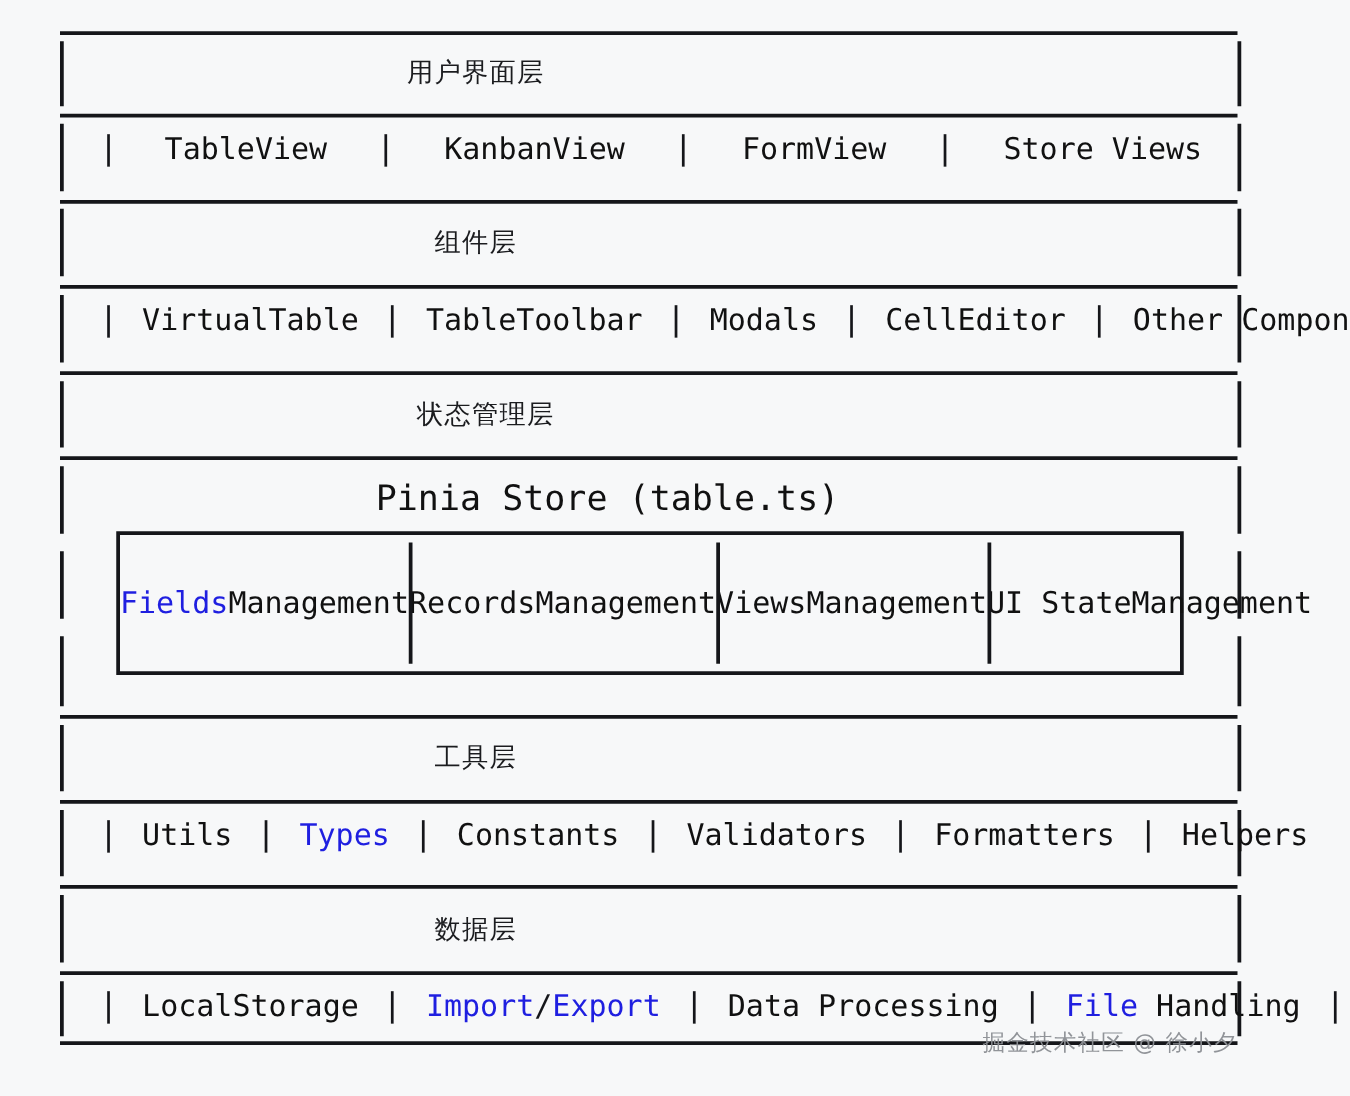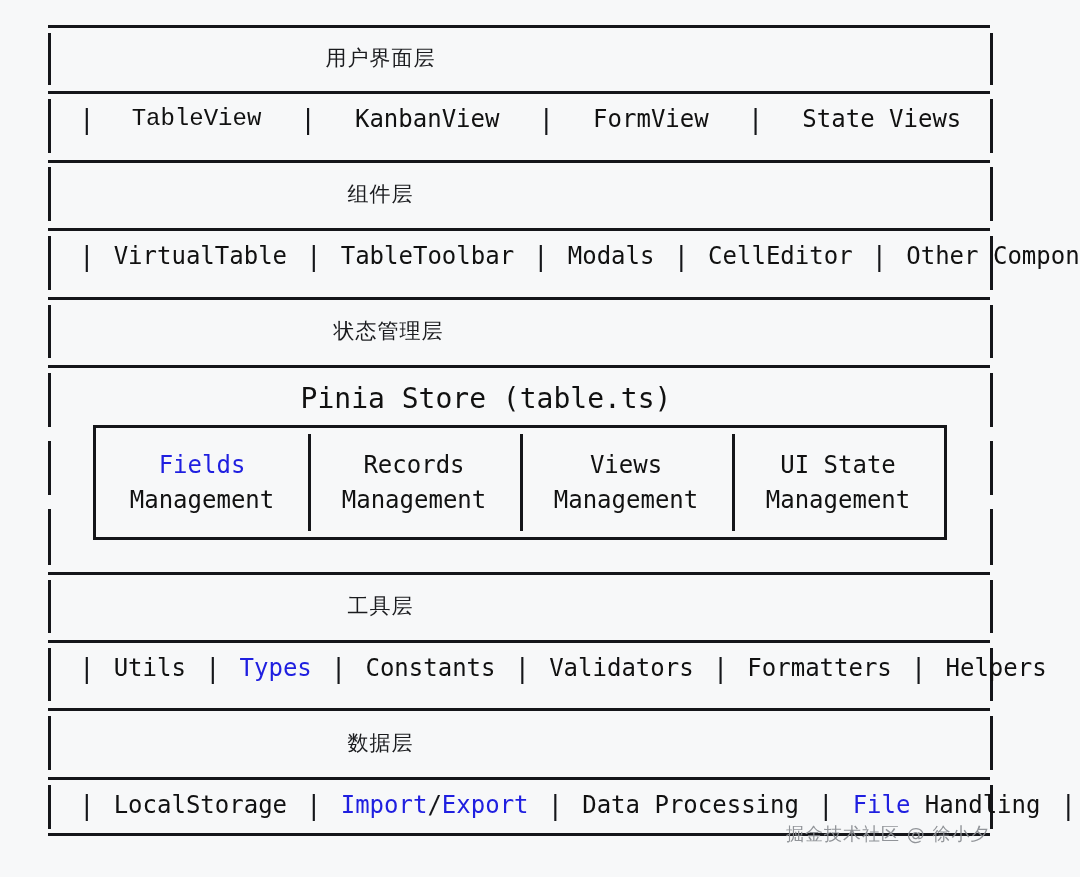--- a/index.html
+++ b/index.html
@@ -108,21 +108,21 @@
     width: 854px;
     height: 115px;
     border: 3px solid #15161a;
     box-sizing: border-box;
     display: flex;
   }
   .inner-cell {
     flex: 1 1 0;
     position: relative;
     display: flex;
-    flex-direction: column;
+    flex-direction: row;
     align-items: center;
     justify-content: center;
     font-size: 24px;
     line-height: 1.42;
     white-space: nowrap;
   }
   .inner-cell + .inner-cell::before {
     content: "";
     position: absolute;
     left: 0;
@@ -190,27 +190,27 @@
     <div class="rail rail-right" style="top:623px;height:53px;"></div>
     <div class="rail rail-right" style="top:691px;height:54px;"></div>
     <div class="rail rail-right" style="top:760px;height:44px;"></div>
 
     <div class="band" style="top:0px;height:66px;">
       <span class="band-title">用户界面层</span>
     </div>
 
     <div class="itemrow" style="top:66px;left:22px;">
       <span class="pipe">|</span>
-      <span class="cellname" style="padding:0 30px 0 28px;font-family:Liberation Mono, monospace;">TableView</span>
+      <span class="cellname" style="padding:0 30px 0 28px;">TableView</span>
       <span class="pipe">|</span>
       <span class="cellname" style="padding:0 30px 0 30px;">KanbanView</span>
       <span class="pipe">|</span>
       <span class="cellname" style="padding:0 30px 0 30px;">FormView</span>
       <span class="pipe">|</span>
-      <span class="cellname" style="padding:0 20px 0 30px;">State Views</span>
+      <span class="cellname" style="padding:0 20px 0 30px;">Store Views</span>
     </div>
 
     <div class="band" style="top:135px;height:68px;">
       <span class="band-title">组件层</span>
     </div>
 
     <div class="itemrow" style="top:203px;left:22px;">
       <span class="pipe">|</span>
       <span class="cellname">VirtualTable</span>
       <span class="pipe">|</span>

